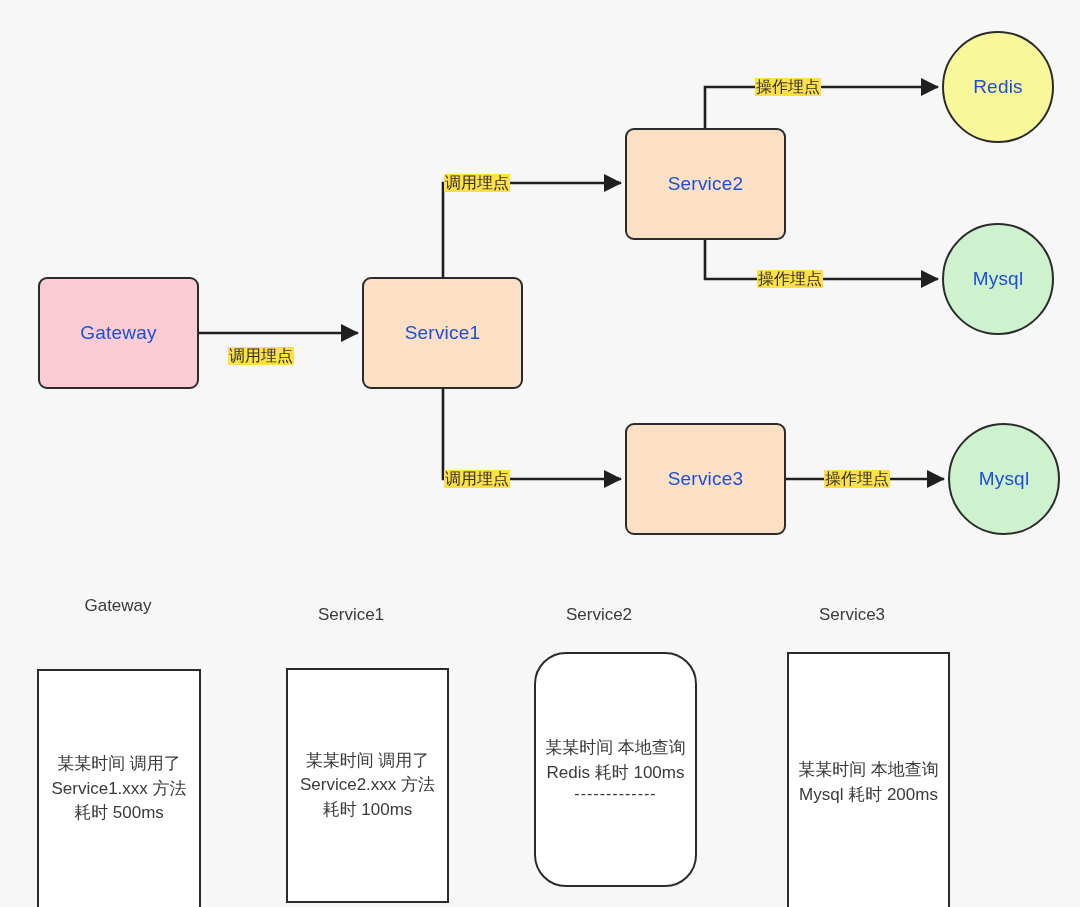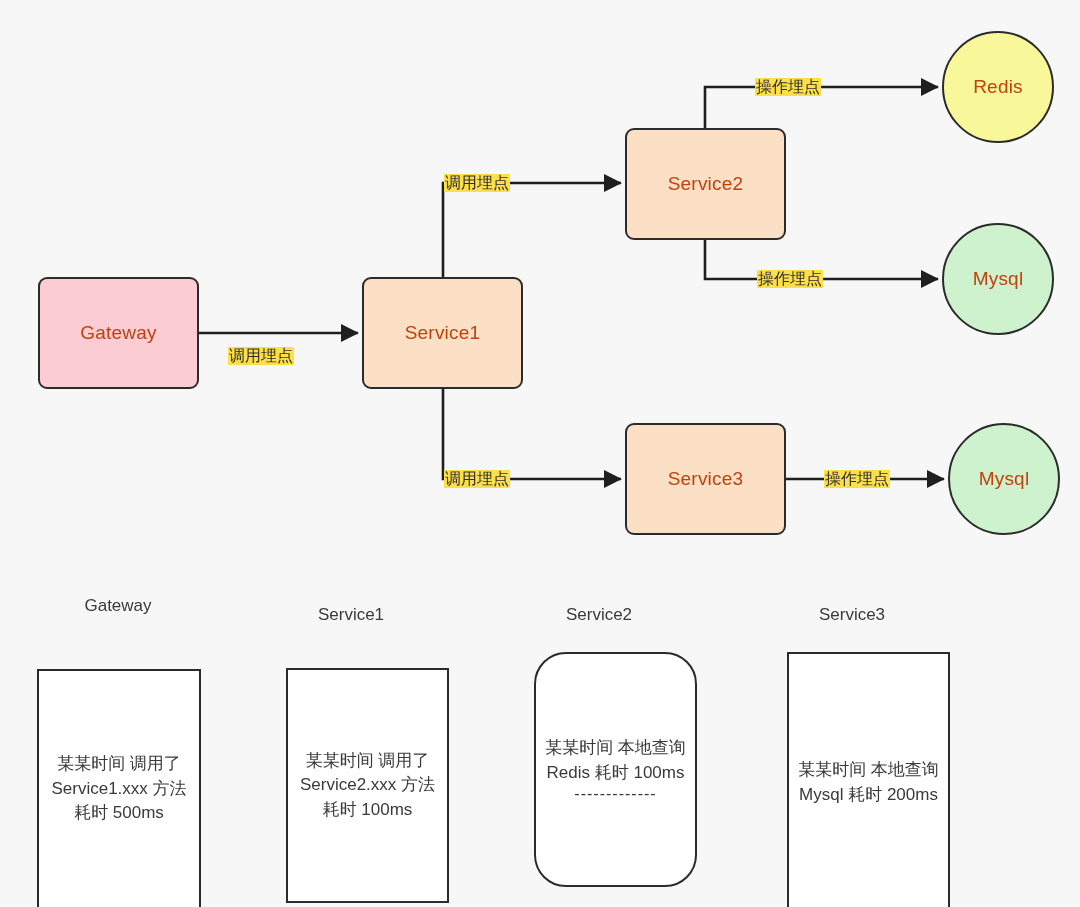--- a/index.html
+++ b/index.html
@@ -24,21 +24,21 @@
     height: 907px;
   }
   .node {
     position: absolute;
     box-sizing: border-box;
     display: flex;
     align-items: center;
     justify-content: center;
     border: 2.5px solid #2b2b2b;
     font-size: 19px;
-    color: #c2410c;
+    color: #1d4ed8;
     letter-spacing: 0.2px;
     z-index: 3;
   }
   .node.rect {
     border-radius: 9px;
   }
   .node.circle {
     border-radius: 50%;
   }
   .edge-label {

